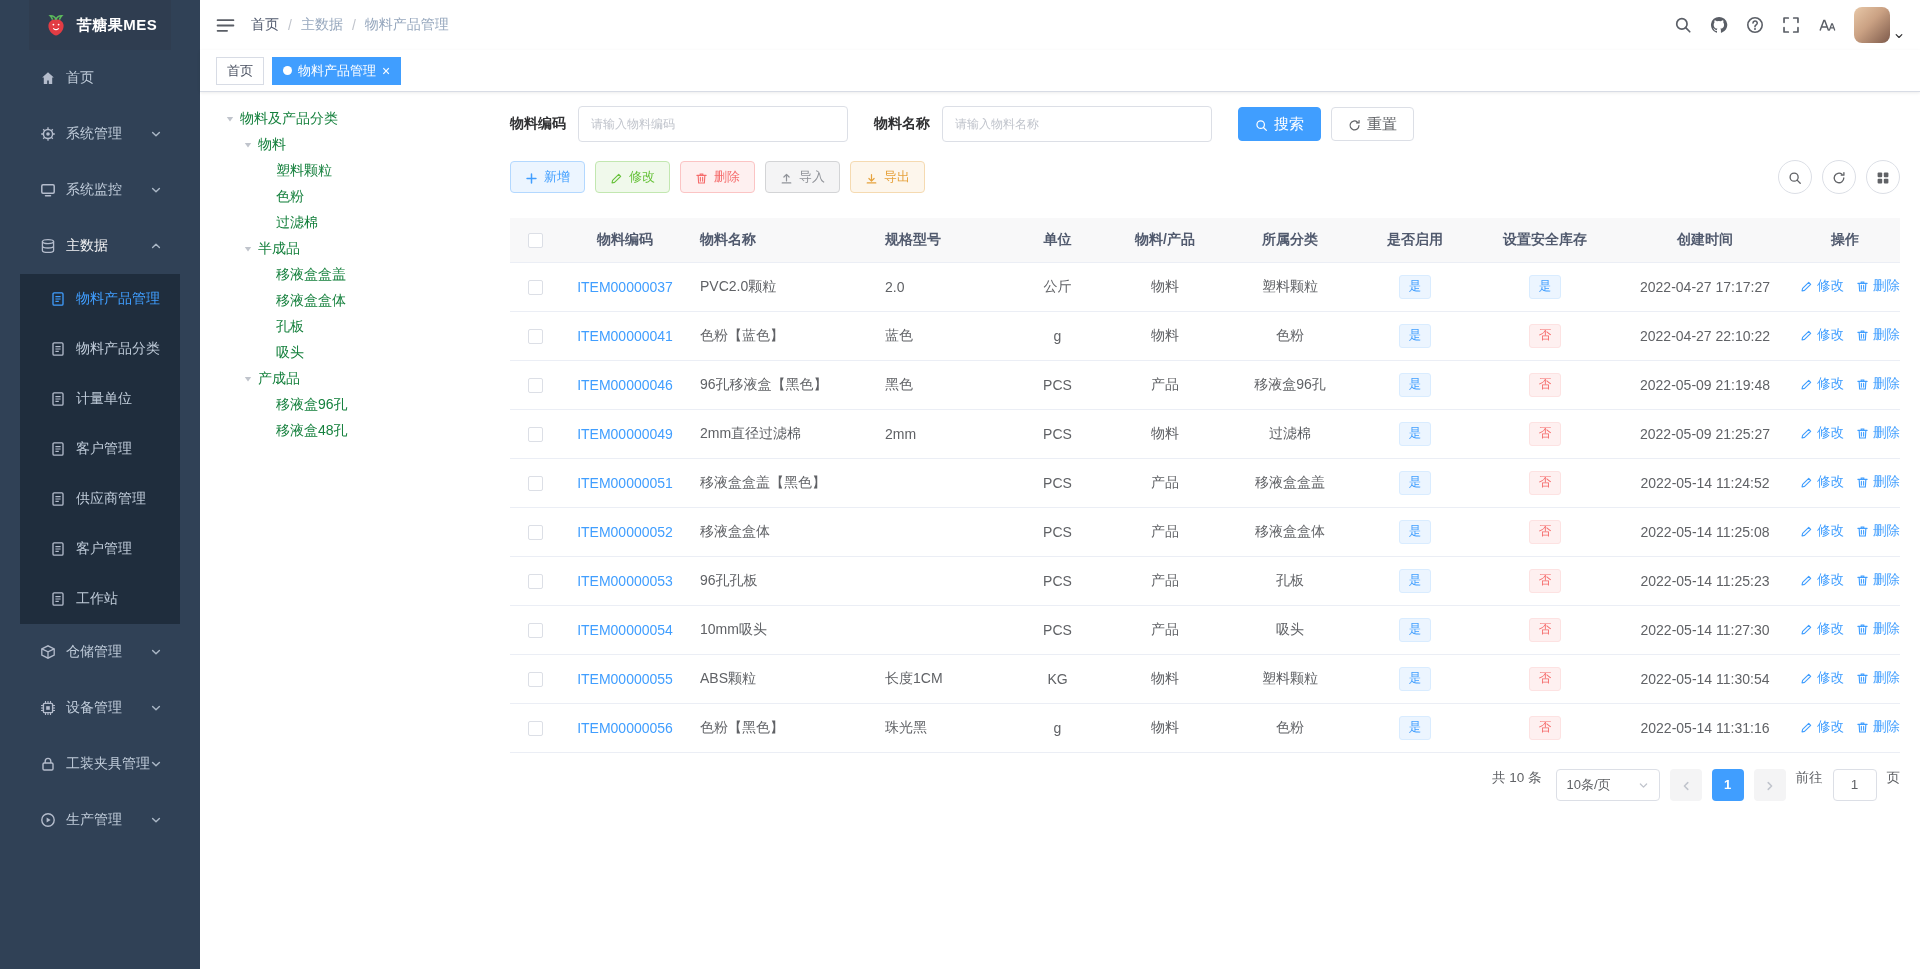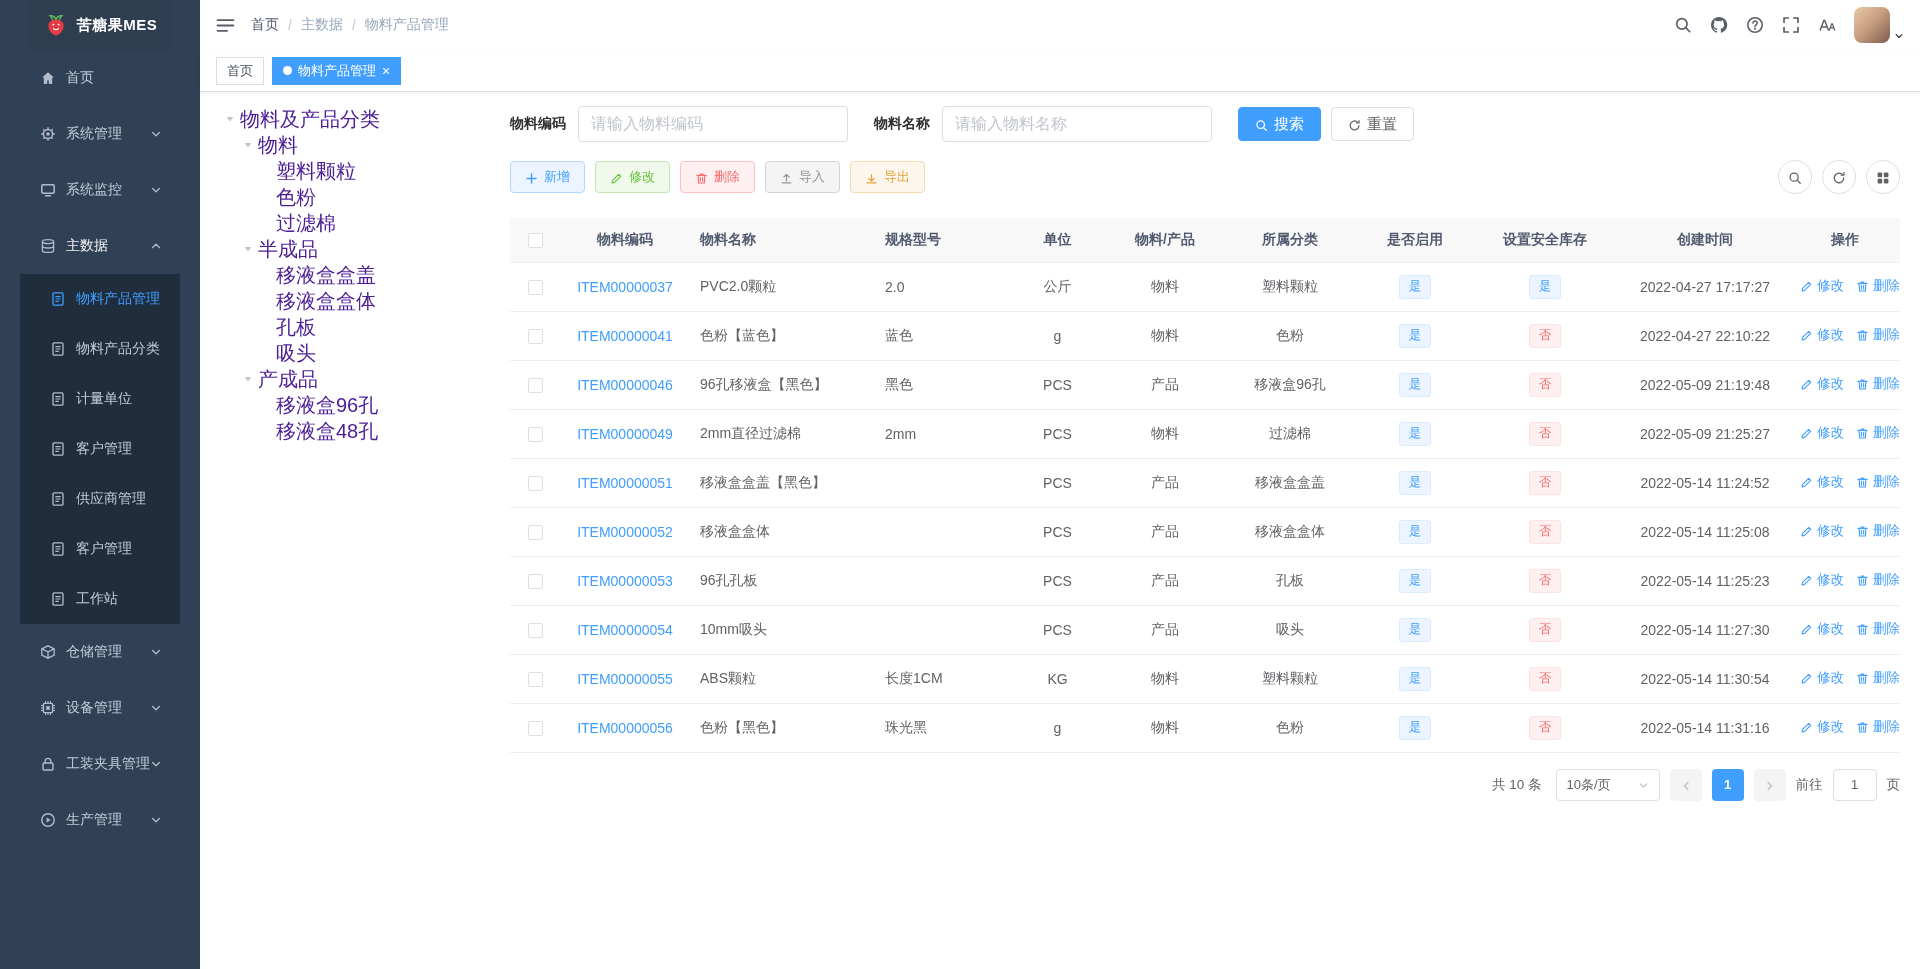--- a/index.html
+++ b/index.html
@@ -54,30 +54,30 @@
 .tag-dot{width:9px;height:9px;border-radius:50%;background:#fff;}
 .tag-close{font-size:14px;line-height:1;}
 
 
 .content{flex:1;display:flex;gap:20px;padding:14px 20px 0;overflow:hidden;background:#fff;}
 .tree-col{width:270px;flex:0 0 270px;}
 .tree-search{position:relative;margin-bottom:18px;}
 .tree-search input{width:100%;height:36px;border:1px solid #dcdfe6;border-radius:4px;padding:0 10px 0 32px;font-size:14px;color:#606266;background:#fff;}
 .input-icon{position:absolute;left:10px;top:10px;color:#c0c4cc;display:flex;}
 .input-icon svg{width:15px;height:15px;}
-.tree{font-size:20px;color:#4c1d95;}
+.tree{font-size:14px;color:#15803d;}
 .tree-node{height:26px;display:flex;align-items:center;cursor:pointer;white-space:nowrap;}
 .tree-caret{width:20px;flex:0 0 20px;display:flex;justify-content:center;color:#c0c4cc;}
 .tree-caret svg{width:10px;height:10px;}
 .tree-caret.empty{visibility:hidden;}
 
 .main-col{flex:1;min-width:0;display:flex;flex-direction:column;}
 .filter-row{display:flex;align-items:center;margin-bottom:18px;}
 .filter-label{font-weight:700;color:#303133;margin-right:12px;font-size:14px;white-space:nowrap;}
-.f-input{width:270px;height:36px;border:1px solid #dcdfe6;border-radius:4px;padding:0 12px;font-size:16px;color:#606266;margin-right:26px;background:#fff;}
+.f-input{width:270px;height:36px;border:1px solid #dcdfe6;border-radius:4px;padding:0 12px;font-size:12px;color:#606266;margin-right:26px;background:#fff;}
 .btn{height:34px;display:inline-flex;align-items:center;gap:6px;padding:0 16px;border-radius:4px;border:1px solid #dcdfe6;background:#fff;color:#606266;font-size:15px;cursor:pointer;white-space:nowrap;}
 .btn svg{width:13px;height:13px;}
 .btn + .btn{margin-left:10px;}
 .btn-primary{background:#409eff;border-color:#409eff;color:#fff;}
 
 .toolbar{display:flex;align-items:center;margin-bottom:24px;}
 .btn-sm{height:32px;padding:0 14px;font-size:13px;}
 .plain-primary{color:#409eff;background:#ecf5ff;border-color:#b3d8ff;}
 .plain-success{color:#67c23a;background:#f0f9eb;border-color:#c2e7b0;}
 .plain-danger{color:#f56c6c;background:#fef0f0;border-color:#fbc4c4;}
@@ -94,21 +94,21 @@
 .c0{width:50px}.c1{width:130px}.c2{width:185px}.c3{width:130px}.c4{width:105px}.c5{width:110px}.c6{width:140px}.c7{width:110px}.c8{width:150px}.c9{width:170px}.c10{width:110px}
 .checkbox{display:inline-block;width:15px;height:15px;border:1px solid #dcdfe6;border-radius:2px;background:#fff;vertical-align:middle;cursor:pointer;}
 .link{color:#409eff;cursor:pointer;text-decoration:none;}
 .badge{display:inline-flex;align-items:center;justify-content:center;height:24px;padding:0 9px;border-radius:3px;font-size:12.5px;border:1px solid transparent;}
 .b-yes{color:#409eff;background:#ecf5ff;border-color:#d9ecff;}
 .b-no{color:#f56c6c;background:#fef0f0;border-color:#fde2e2;}
 .op-link{color:#409eff;cursor:pointer;display:inline-flex;align-items:center;gap:4px;font-size:13.5px;}
 .op-link + .op-link{margin-left:12px;}
 .op-link svg{width:13px;height:13px;}
 
-.pagination{display:flex;align-items:center;justify-content:flex-end;gap:10px;margin-top:16px;padding-bottom:20px;font-size:13.5px;color:#606266;}
+.pagination{display:flex;align-items:flex-start;justify-content:flex-end;gap:10px;margin-top:16px;padding-bottom:20px;font-size:13.5px;color:#606266;}
 .pg-total{margin-right:4px;}
 .page-size{width:104px;height:32px;border:1px solid #dcdfe6;border-radius:4px;display:flex;align-items:center;justify-content:space-between;padding:0 10px;color:#606266;cursor:pointer;background:#fff;font-size:13px;}
 .page-size svg{width:11px;height:11px;color:#c0c4cc;}
 .pg-btn{min-width:32px;height:32px;border:none;border-radius:4px;background:#f4f4f5;color:#606266;display:flex;align-items:center;justify-content:center;cursor:pointer;font-size:13px;}
 .pg-btn svg{width:12px;height:12px;}
 .pg-btn.disabled{color:#c0c4cc;cursor:not-allowed;}
 .pg-btn.active{background:#409eff;color:#fff;font-weight:700;}
 .goto-input{width:44px;height:32px;border:1px solid #dcdfe6;border-radius:4px;text-align:center;font-size:13.5px;color:#606266;background:#fff;}
 .goto-label{white-space:nowrap;}
 </style>

